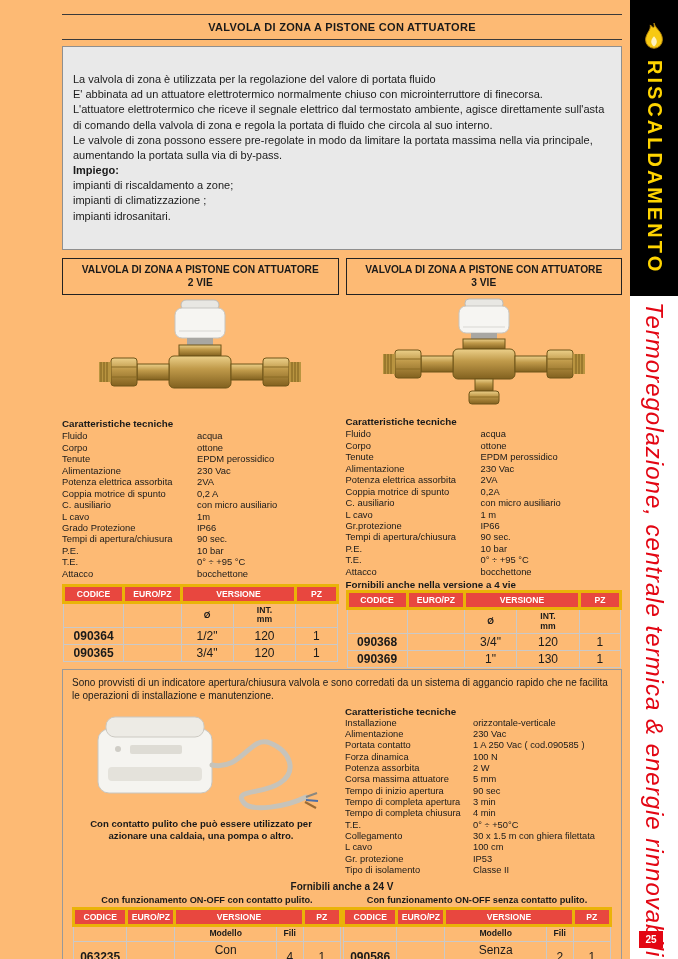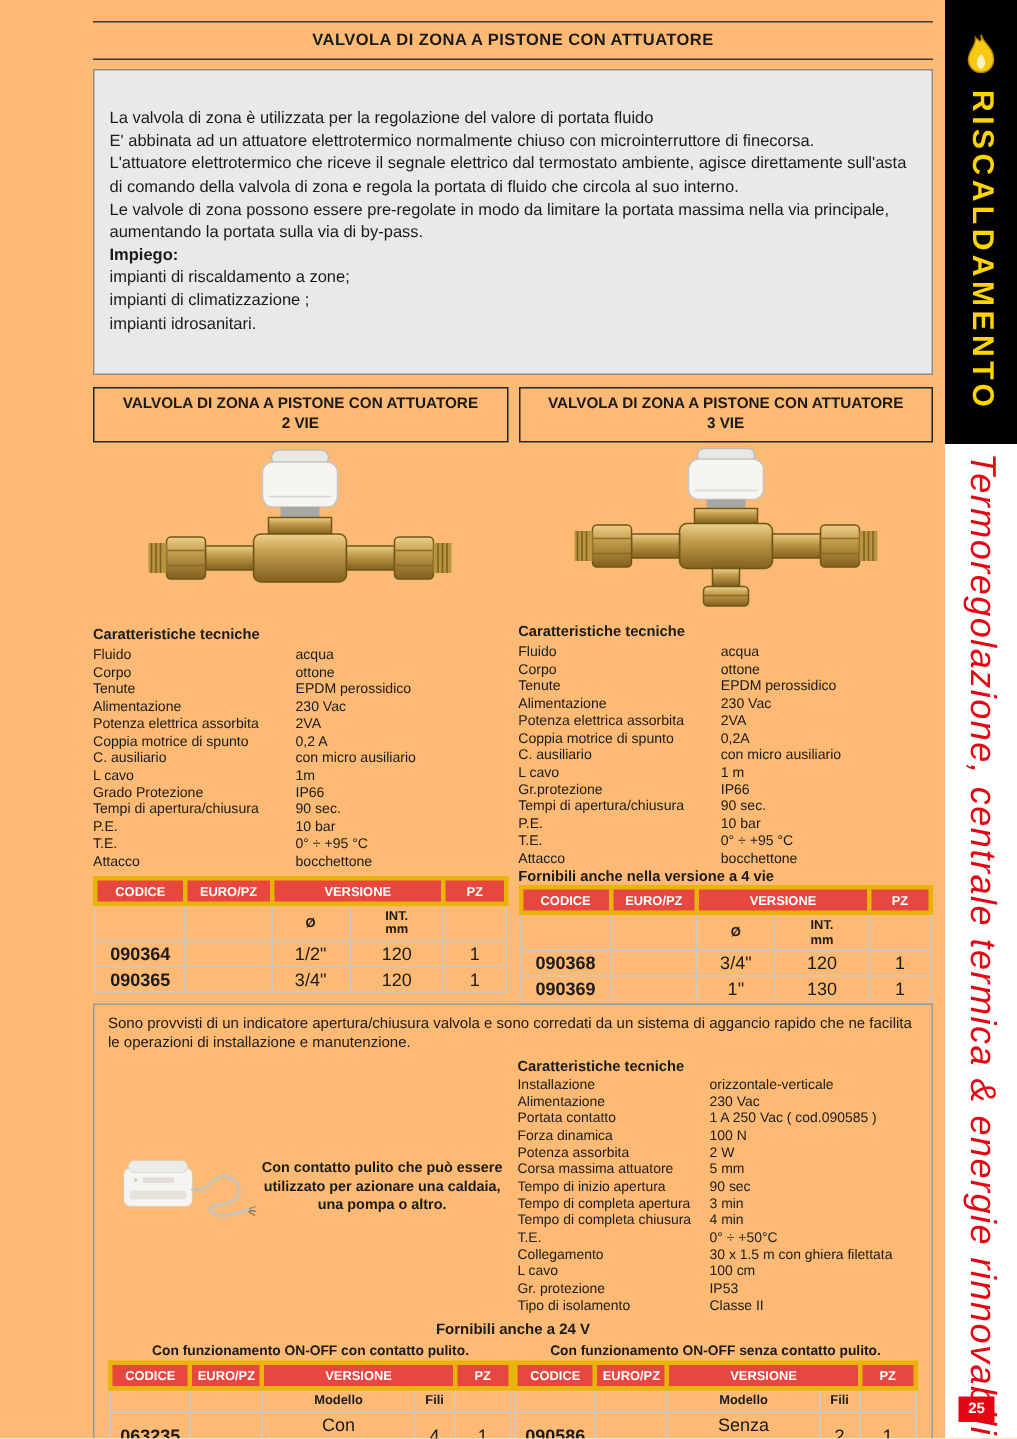--- a/index.html
+++ b/index.html
@@ -31,21 +31,21 @@
   .ptable th.rh{background:#e8473f;color:#fff;font-weight:bold;font-size:8.6px;
                 border:3px solid #eab308;padding:2px 1px}
   .ptable th.sh{font-weight:bold;font-size:8.6px;line-height:1.1;padding:2px 1px}
   .ptable td{font-size:12px;height:13px}
   .ptable td.code{font-weight:bold}
 
   .abox{margin-top:7px;border:1px solid #999;padding:6px 9px;display:flex;flex-direction:column}
   .abox-title{text-align:center;font-weight:bold;font-size:10.4px;margin-bottom:4px}
   .abox-text{font-size:10px;line-height:1.3}
   .arow{display:flex;margin-top:3px}
-  .aleft{width:265px;display:flex;flex-direction:row;align-items:center}
+  .aleft{width:265px;display:flex;flex-direction:column;align-items:flex-start}
   .acap{font-weight:bold;font-size:9.6px;text-align:center;line-height:1.3;margin-top:3px;max-width:258px}
   .aright{flex:1;padding-left:8px}
   .aspecs{display:grid;grid-template-columns:128px 1fr;font-size:9.3px;line-height:1.22}
   .note24{font-weight:bold;text-align:center;font-size:10px;margin:5px 0 3px}
   .btables{display:flex;}
   .btw{flex:1}
   .btitle{font-weight:bold;font-size:9.2px;text-align:center;margin-bottom:2px}
 
   .sidebar{width:48px;height:959px;position:relative;background:#fff;display:flex;
            flex-direction:column;align-items:center}

